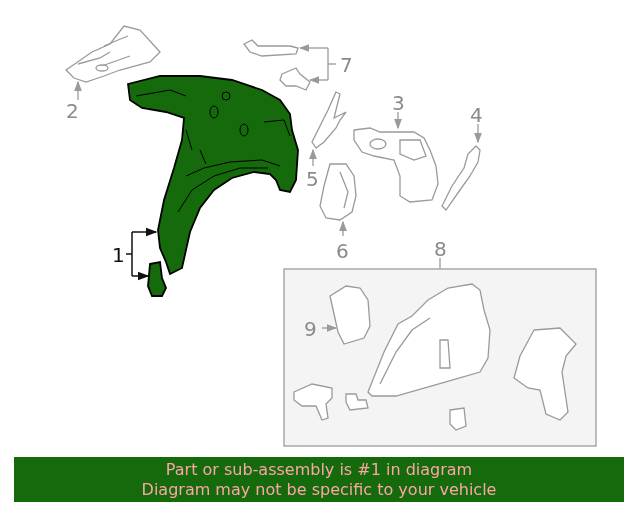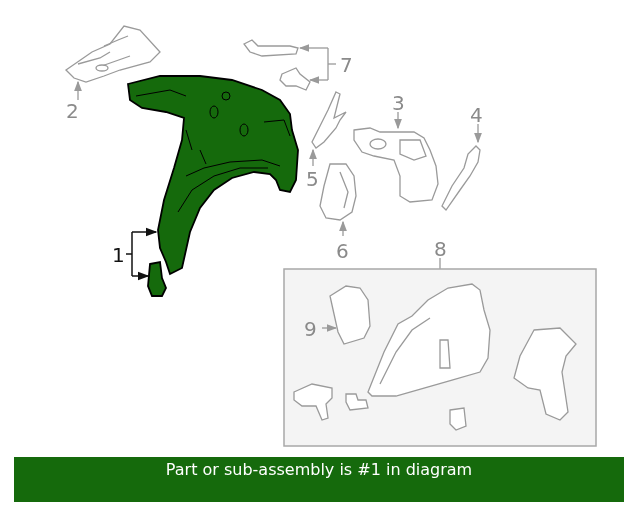--- a/index.html
+++ b/index.html
@@ -1,18 +1,18 @@
 <!DOCTYPE html>
 <html><head>
 <meta charset="utf-8">
 <style>
   html, body { margin:0; padding:0; background:#ffffff; }
   body { width:640px; height:512px; position:relative; overflow:hidden; font-family:"DejaVu Sans", sans-serif; }
   #diagram { position:absolute; left:0; top:0; width:640px; height:512px; }
-  #banner { position:absolute; left:14px; top:457px; width:610px; height:45px; background:#156a0c; color:#ffffff;
+  #banner { position:absolute; left:14px; top:457px; width:610px; height:45px; background:#156a0c; color:#fca5a5;
             font-family:"DejaVu Sans", sans-serif; font-size:16px; line-height:20px; text-align:center; padding-top:3px; box-sizing:border-box; }
   #banner div { white-space:nowrap; }
 </style>
 </head>
 <body>
 
 <svg id="diagram" viewBox="0 0 640 512" xmlns="http://www.w3.org/2000/svg">
   <defs>
     <marker id="arrG" markerWidth="8" markerHeight="8" refX="7" refY="4" orient="auto">
       <path d="M0,1 L8,4 L0,7 Z" fill="#9a9a9a"></path>
@@ -109,13 +109,14 @@
   <text x="470" y="122" font-size="20" fill="#8a8a8a" font-family="DejaVu Sans, sans-serif">4</text>
   <text x="306" y="186" font-size="20" fill="#8a8a8a" font-family="DejaVu Sans, sans-serif">5</text>
   <text x="336" y="258" font-size="20" fill="#8a8a8a" font-family="DejaVu Sans, sans-serif">6</text>
   <text x="434" y="256" font-size="20" fill="#8a8a8a" font-family="DejaVu Sans, sans-serif">8</text>
   <text x="304" y="336" font-size="20" fill="#8a8a8a" font-family="DejaVu Sans, sans-serif">9</text>
   <text x="112" y="262" font-size="20" fill="#111111" font-family="DejaVu Sans, sans-serif">1</text>
 </svg>
 
 <div id="banner">
   <div>Part or sub-assembly is #1 in diagram</div>
+  <div>Diagram may not be specific to your vehicle</div>
 </div>
 
 </body></html>

